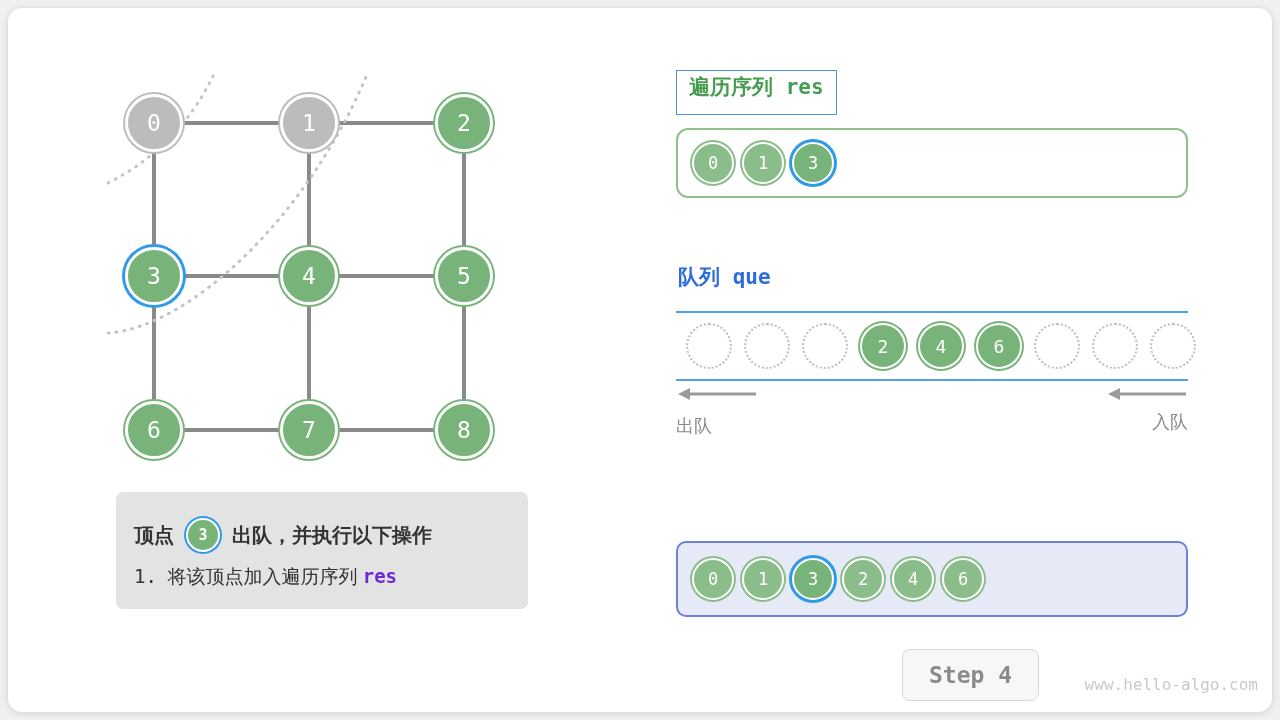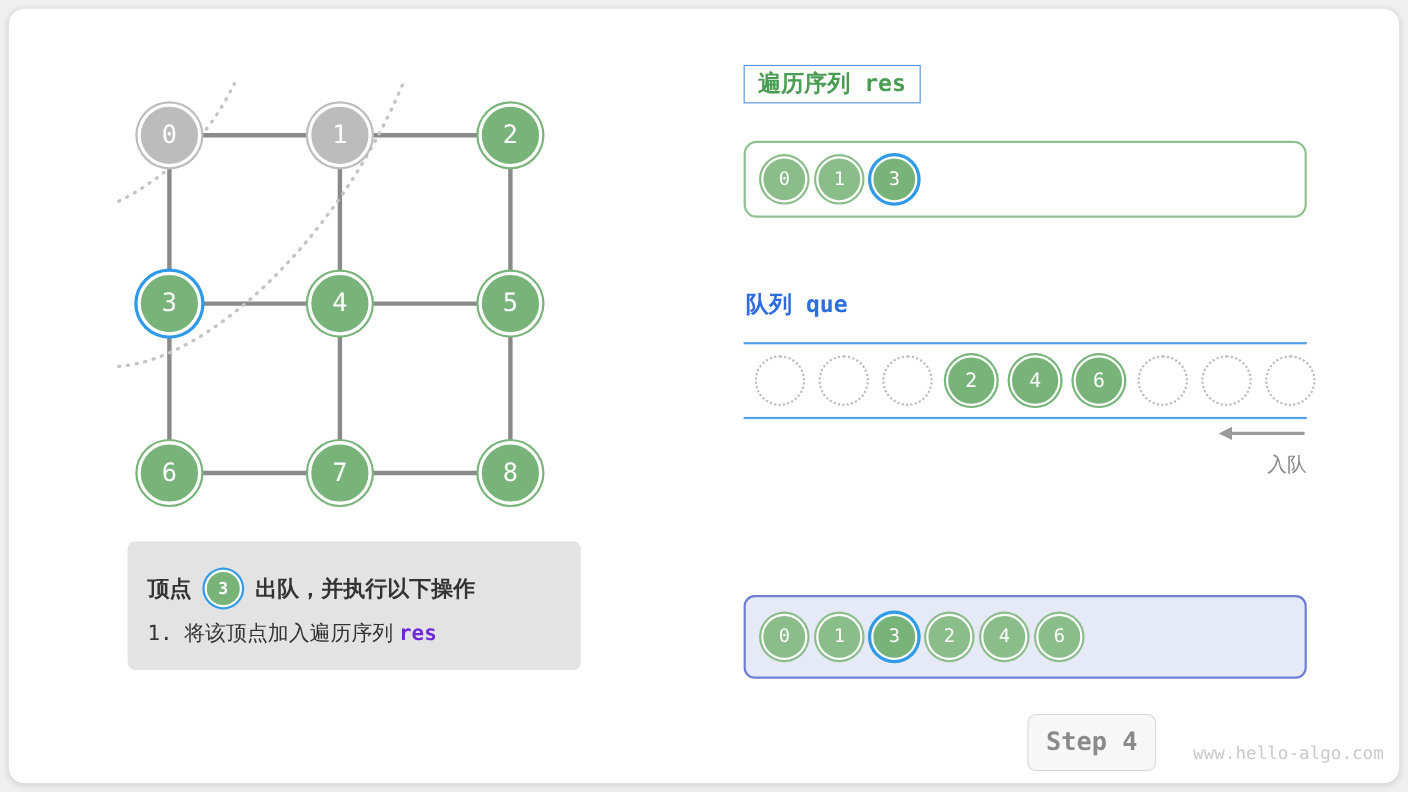--- a/index.html
+++ b/index.html
@@ -73,24 +73,24 @@
   .code-blue { color: #2d6cdf; font-family: "DejaVu Sans Mono", "Liberation Mono", monospace; font-weight: bold; }
 
   
   #right { position: absolute; left: 650px; top: 0; width: 614px; height: 704px; }
 
   .sec-title {
     font-size: 21px; font-weight: bold;
     font-family: "DejaVu Sans Mono", "Liberation Mono", monospace;
   }
   #res-title {
-    position: absolute; left: 18px; top: 51px;
+    position: absolute; left: 18px; top: 62px;
     color: #4a9c52;
     border: 1px solid #4f8fe0;
-    padding: 6px 12px 6px 12px;
+    padding: 6px 12px 16px 12px;
     line-height: 1;
   }
   #res-box {
     position: absolute; left: 18px; top: 120px;
     width: 512px; height: 70px;
     border: 2px solid #8fc18f;
     border-radius: 12px;
     box-sizing: border-box;
     display: flex; align-items: center;
     padding-left: 14px;
@@ -142,25 +142,25 @@
     width: 512px; height: 76px;
     background: #e6eaf7;
     border: 2px solid #6f7fd6;
     border-radius: 10px;
     box-sizing: border-box;
     display: flex; align-items: center;
     padding-left: 14px; gap: 8px;
   }
 
   #step-badge {
-    position: absolute; left: 276px; top: 641px;
+    position: absolute; left: 244px; top: 641px;
     background: #f7f7f7;
     border: 1px solid #d8d8d8;
     border-radius: 8px;
-    padding: 12px 16px;
+    padding: 12px 26px;
     font-size: 23px; font-weight: bold; color: #8a8a8a;
     font-family: "DejaVu Sans Mono", "Liberation Mono", monospace;
   }
   #watermark {
     position: absolute; right: 14px; top: 667px;
     font-size: 16px; color: #c9c9c9;
     font-family: "DejaVu Sans Mono", "Liberation Mono", monospace;
   }
 </style>
 </head>
@@ -231,20 +231,27 @@
           <div class="slot full">4</div>
           <div class="slot full">6</div>
           <div class="slot empty"></div>
           <div class="slot empty"></div>
           <div class="slot empty"></div>
         </div>
       <div class="rail"></div>
     </div>
 
     <div id="arrow-row">
+      <div class="arrow-grp left">
+        <svg width="82" height="16">
+          <line x1="80" y1="8" x2="10" y2="8" stroke="#9a9a9a" stroke-width="3"></line>
+          <polygon points="2,8 14,2 14,14" fill="#9a9a9a"></polygon>
+        </svg>
+        <div class="arrow-lbl">出队</div>
+      </div>
       <div class="arrow-grp right">
         <svg width="82" height="16" style="display:block;margin-left:28px">
           <line x1="80" y1="8" x2="10" y2="8" stroke="#9a9a9a" stroke-width="3"></line>
           <polygon points="2,8 14,2 14,14" fill="#9a9a9a"></polygon>
         </svg>
         <div class="arrow-lbl">入队</div>
       </div>
     </div>
 
     <div id="vis-box">

